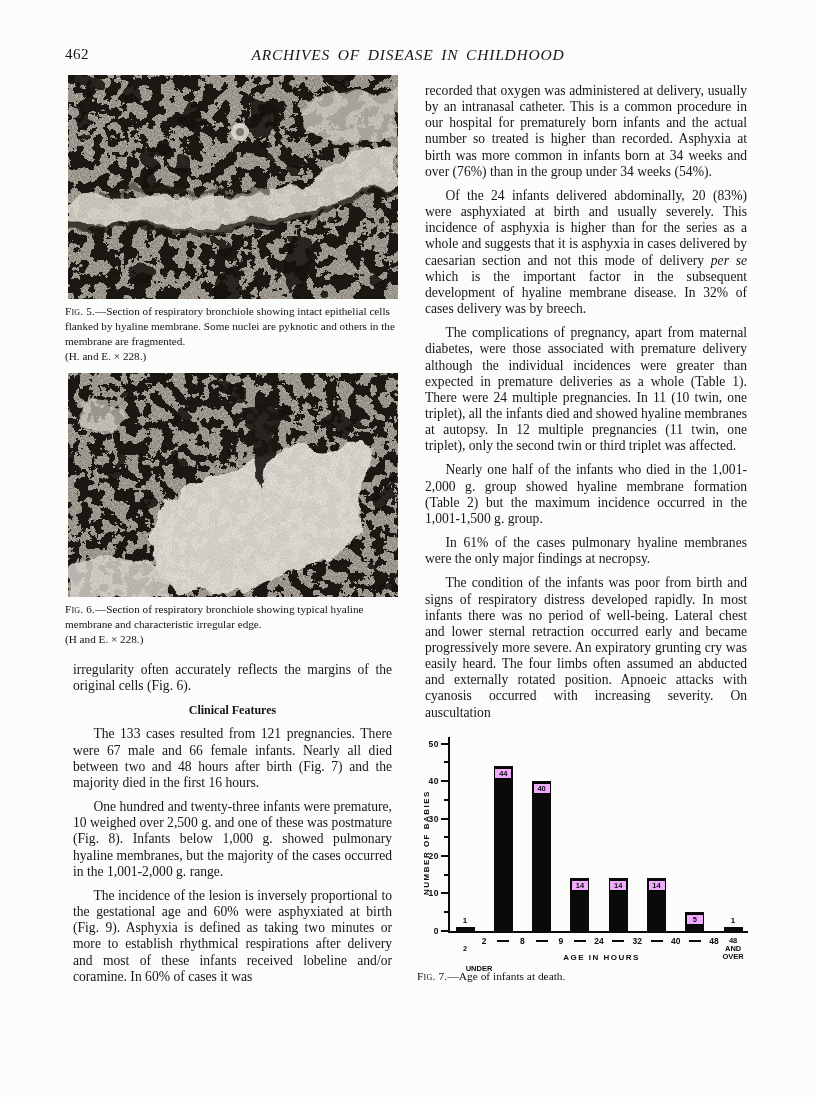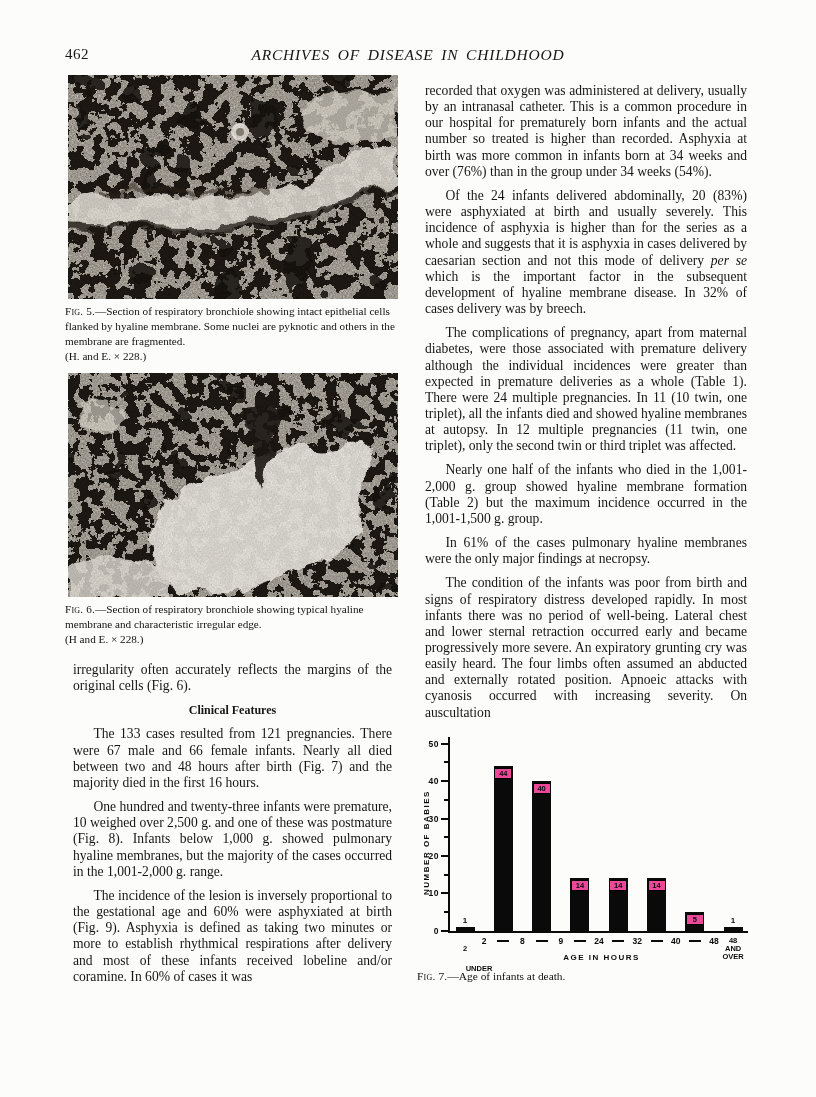--- a/index.html
+++ b/index.html
@@ -20,21 +20,21 @@
   .credit{display:block;}
   .fig6m{margin-top:9px;}
   .lefttext{margin-top:15px;}
   .heading{font-weight:bold;text-align:center;font-size:12px;margin:13px 0 6px 0;text-indent:0;}
   
   .chart{position:relative;width:338px;height:232px;margin-top:13px;
          font-family:"Liberation Sans",sans-serif;font-weight:bold;color:#0a0a0a;}
   .chart div{position:absolute;}
   .axis{background:#0a0a0a;}
   .bar{background:#0a0a0a;}
-  .vbox{width:16px;height:9px;background:#ec4899;border:1px solid #000;font-size:7.5px;
+  .vbox{width:16px;height:9px;background:#f0abfc;border:1px solid #000;font-size:7.5px;
         line-height:9px;text-align:center;}
   .vnum{font-size:8px;width:16px;text-align:center;}
   .ytl{font-size:8.5px;width:20px;text-align:right;letter-spacing:0.5px;}
   .tick{background:#0a0a0a;height:2px;}
   .xb{font-size:8.5px;width:16px;text-align:center;}
   .dash{width:12px;height:2px;background:#0a0a0a;}
   .endl{font-size:7.5px;width:30px;text-align:center;}
   .ylab{font-size:8px;letter-spacing:1.5px;width:140px;text-align:center;
         transform:rotate(-90deg);}
   .xlab{font-size:8px;letter-spacing:1.5px;text-align:center;}

